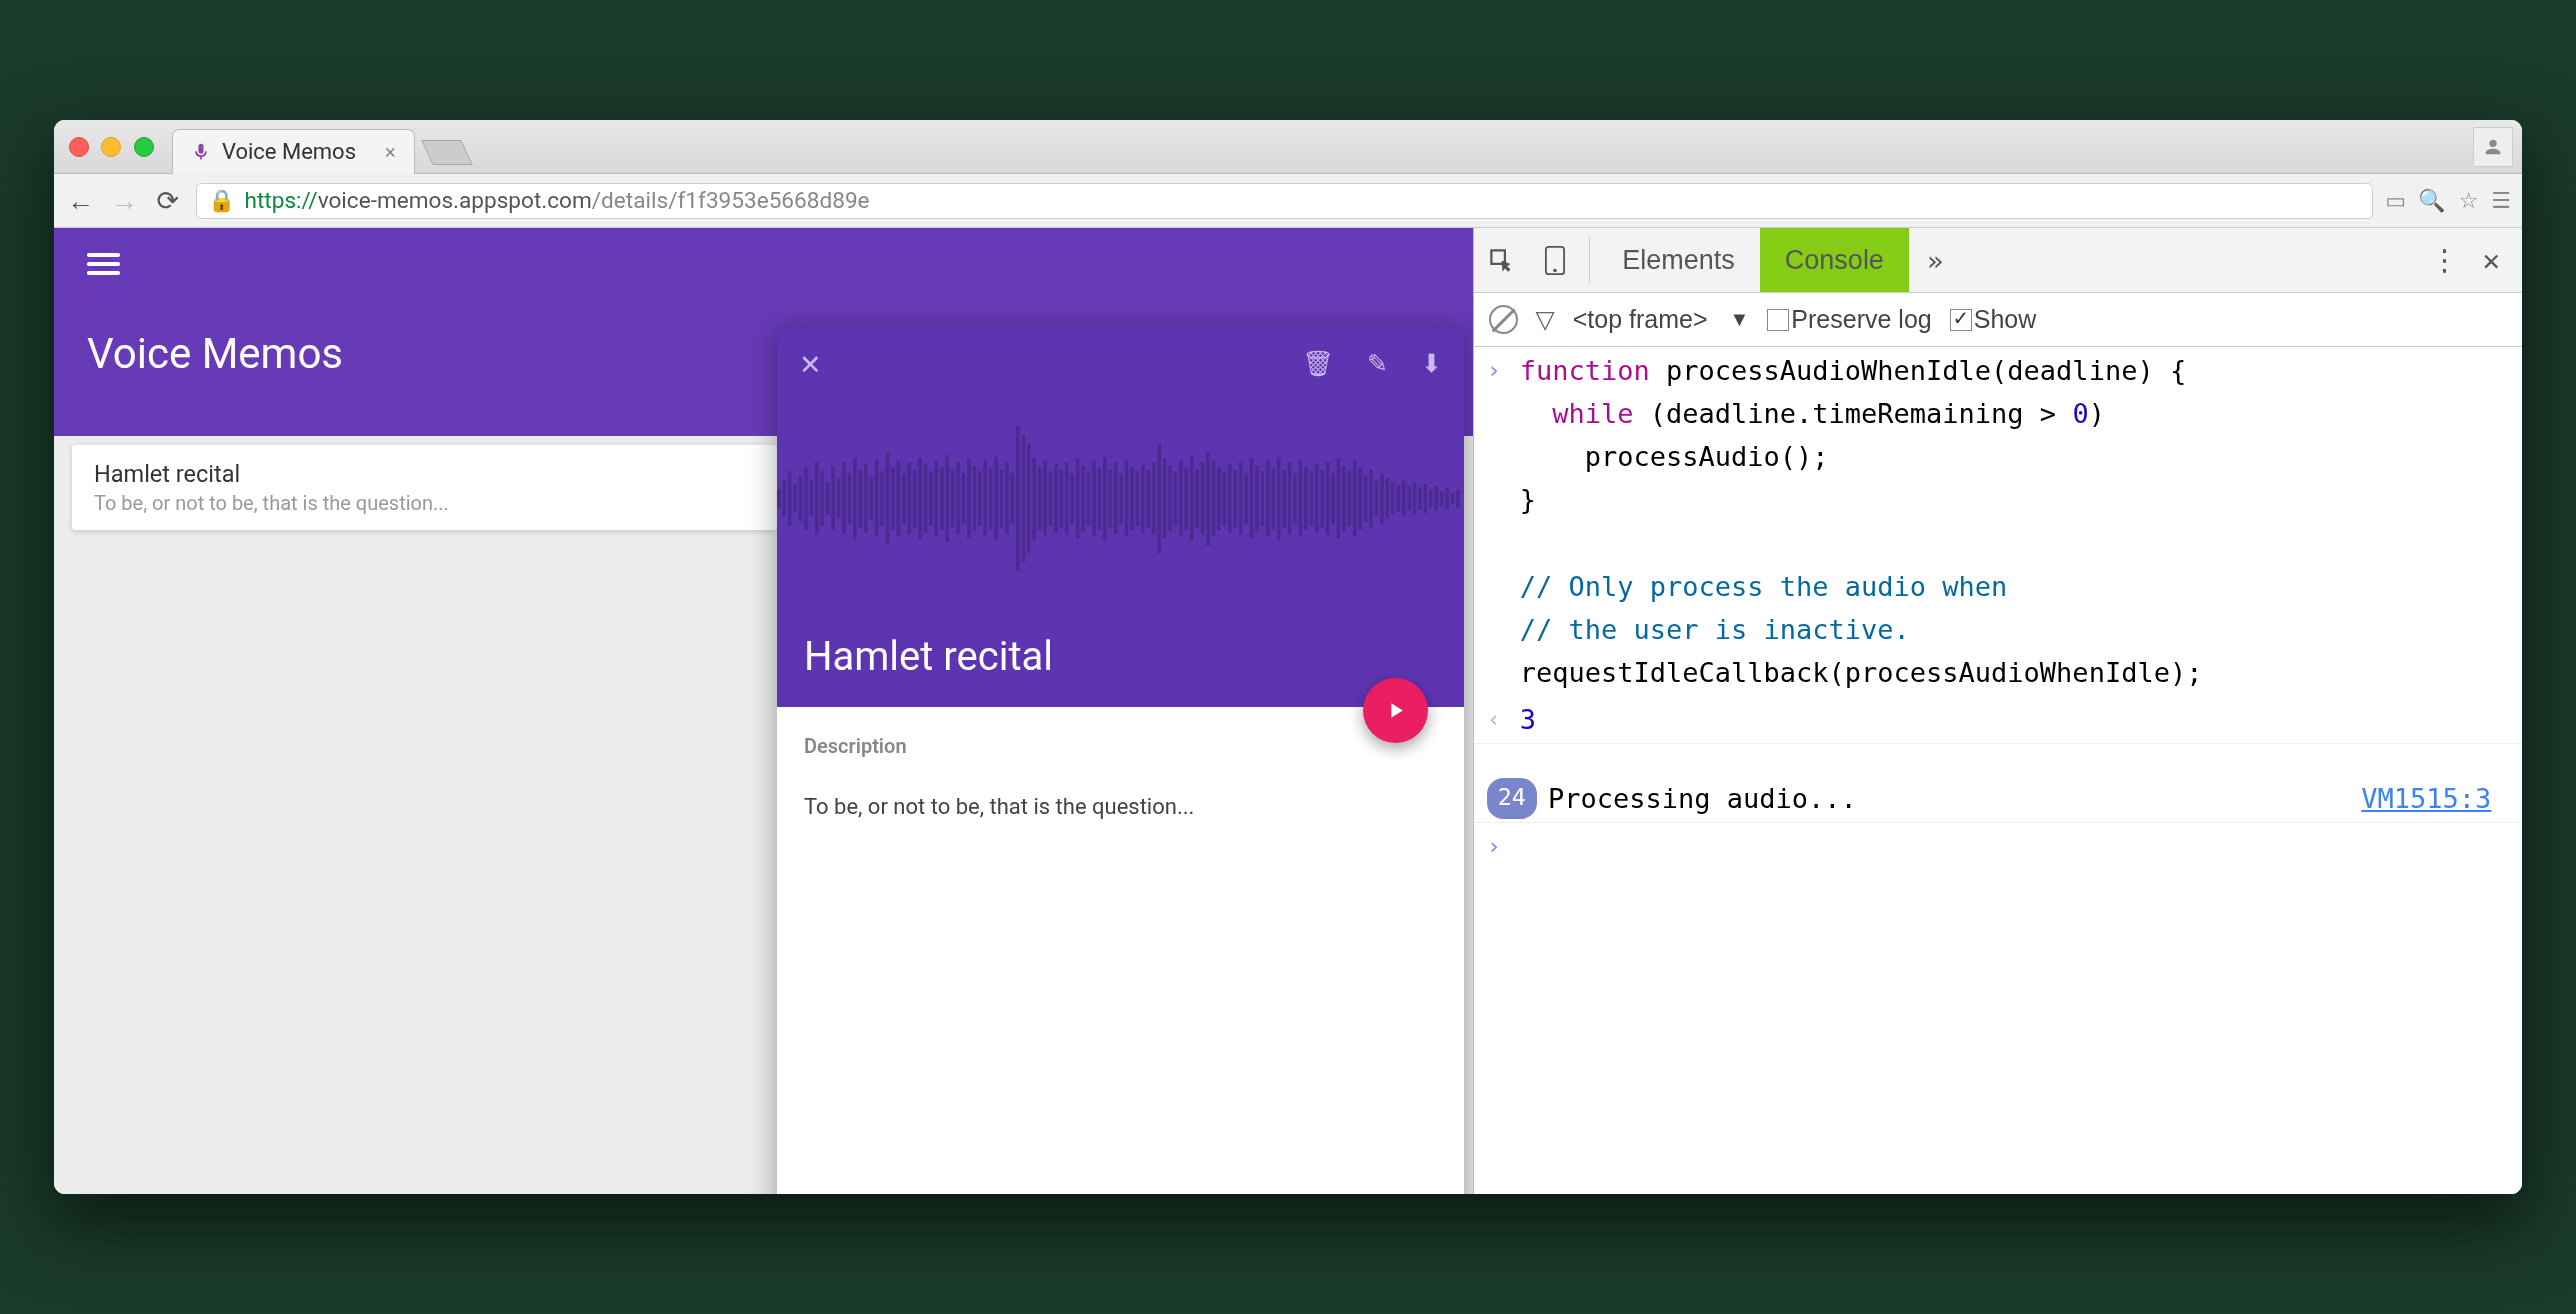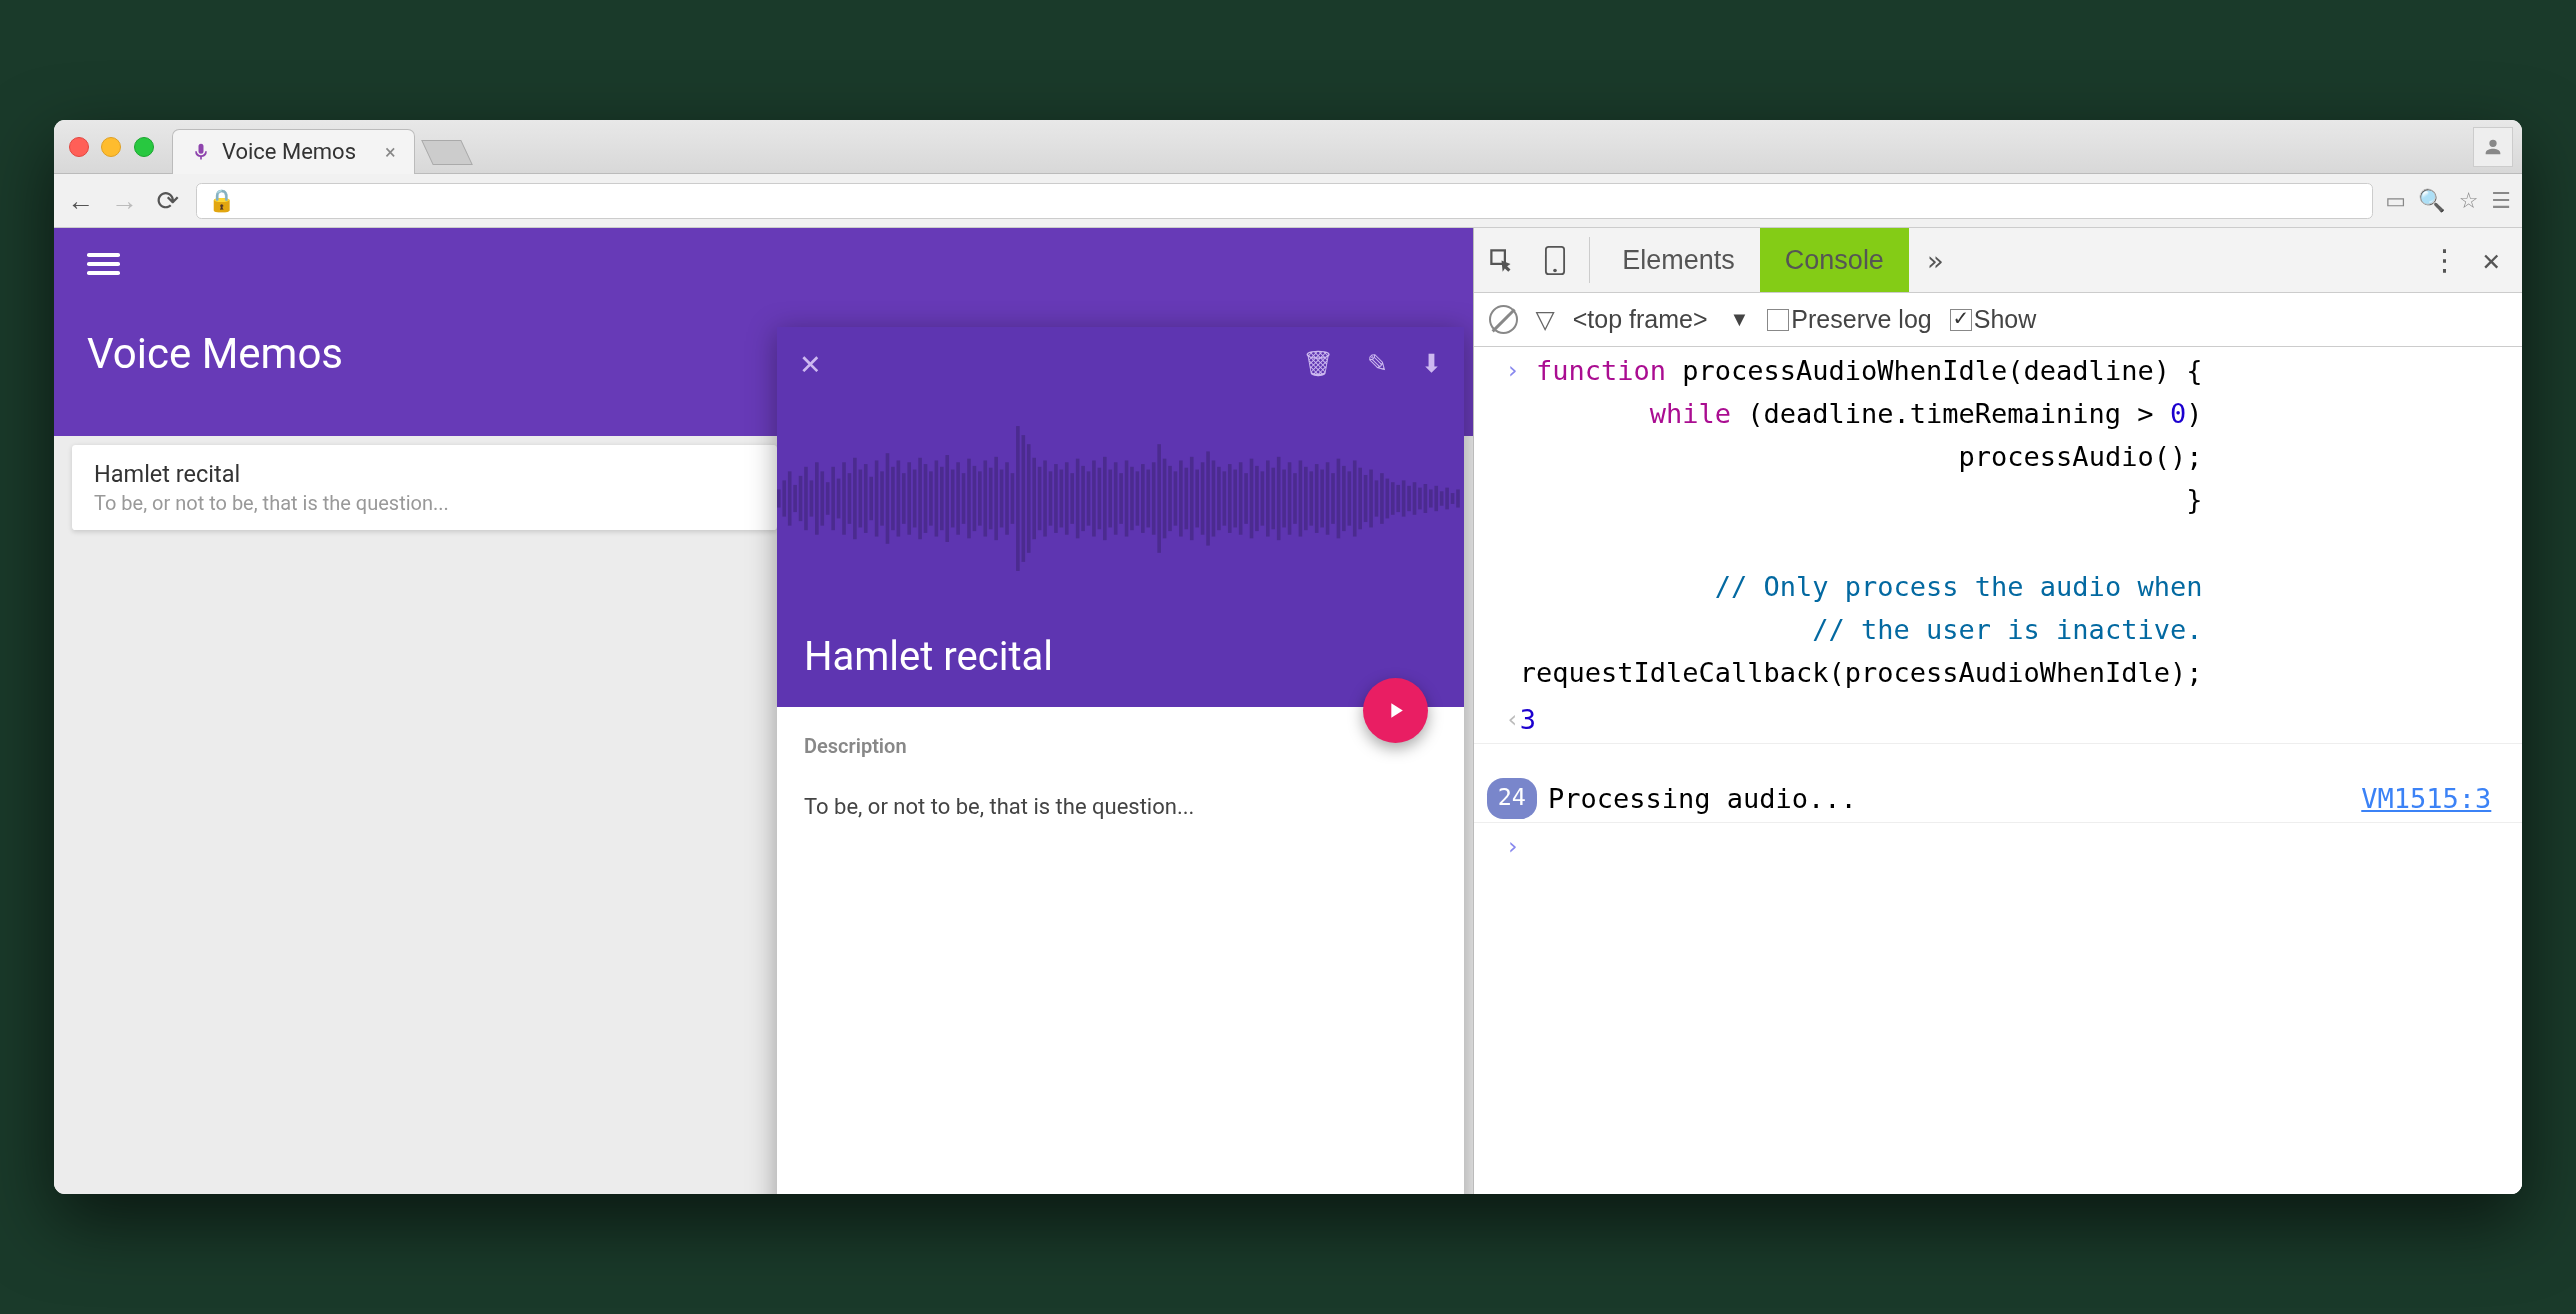--- a/index.html
+++ b/index.html
@@ -171,21 +171,20 @@
 .detail-body { padding: 27px; }
 .desc-label { font-size: 20px; color: #888; font-weight: 600; }
 .desc-text { font-size: 22px; color: #444; margin-top: 36px; }
 .devtools {
   flex: 1;
   background: #fff;
   border-left: 1.8px solid #bbb;
   display: flex;
   flex-direction: column;
   font-family: Menlo, Consolas, monospace;
-  text-align: right;
 }
 .dt-tabs {
   height: 65px;
   border-bottom: 0.9px solid #ccc;
   display: flex;
   align-items: stretch;
   background: #f3f3f3;
 }
 .dt-tab-ico {
   width: 54px;
@@ -276,20 +275,23 @@
         </svg>
     </div>
   </div>
 
   <div class="addrbar">
     <span class="nav-ico">←</span>
     <span class="nav-ico disabled">→</span>
     <span class="nav-ico">⟳</span>
     <div class="omnibox">
       <span class="lock">🔒</span>
+      <span>
+        <span class="url-secure">https://</span><span class="url-rest">voice-memos.appspot.com</span><span class="url-path">/details/f1f3953e5668d89e</span>
+      </span>
     </div>
     <span class="right-ico">▭</span>
     <span class="right-ico">🔍</span>
     <span class="right-ico">☆</span>
     <span class="right-ico">☰</span>
   </div>
 
   <div class="content">
 
     <div class="app">

